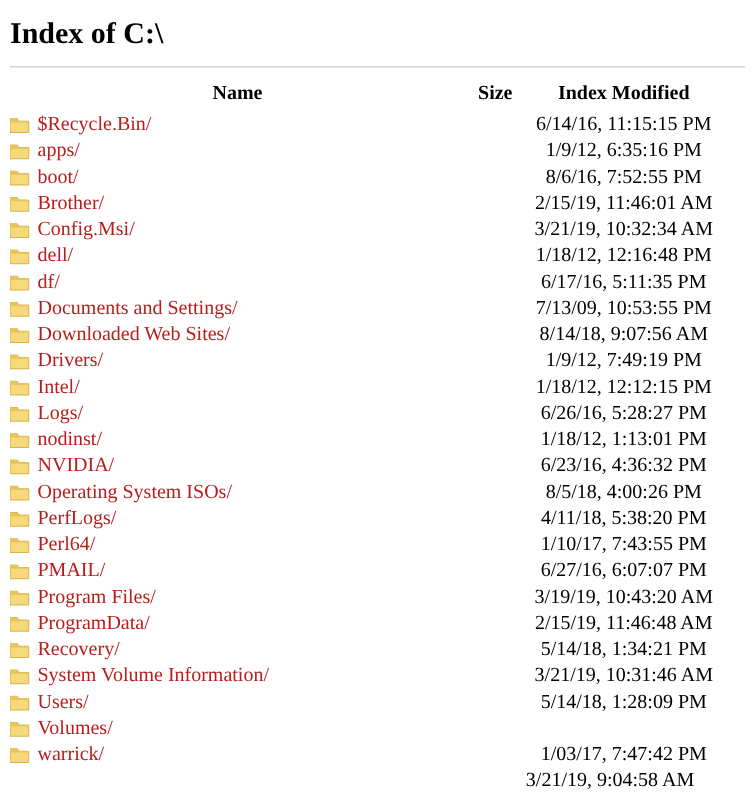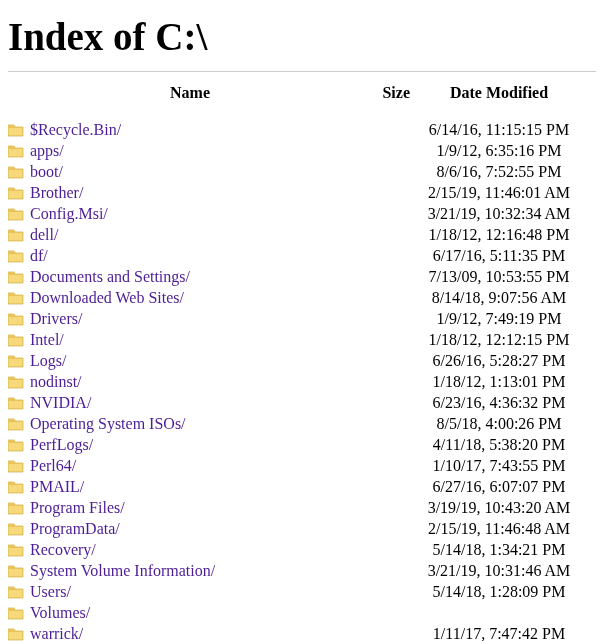--- a/index.html
+++ b/index.html
@@ -6,40 +6,40 @@
     body {
       margin: 0;
       padding: 6px 8px;
       font-family: "Times New Roman", Times, serif;
       font-size: 16px;
       color: #000;
       background: #fff;
       width: 604px;
     }
     h1 {
-      font-size: 39px;
+      font-size: 24px;
       font-weight: bold;
       margin: 8px 0 12px 0;
     }
     hr {
       border: none;
       border-top: 1px solid #ccc;
       margin: 0 0 10px 0;
     }
     .listing {
       width: 100%;
     }
     .header-row, .row {
       display: flex;
       align-items: center;
       line-height: 21px;
     }
     .header-row {
       font-weight: bold;
-      margin-bottom: 16px;
+      margin-bottom: 4px;
     }
     .col-icon {
       width: 22px;
       flex: 0 0 22px;
       display: flex;
       align-items: center;
     }
     .col-name {
       flex: 0 0 320px;
       text-align: left;
@@ -52,37 +52,37 @@
       text-align: right;
     }
     .col-date {
       flex: 1 1 auto;
       text-align: center;
       padding-right: 8px;
       white-space: nowrap;
     }
     .header-row .col-date { text-align: center; }
     a.dir-link {
-      color: #4c1d95;
+      color: #b91c1c;
       text-decoration: none;
     }
     .folder-icon svg { display: block; }
   </style>
 </head>
 <body>
 
 <h1>Index of C:\</h1>
 <hr>
 
 <div class="listing">
   <div class="header-row">
     <div class="col-icon"></div>
     <div class="col-name">Name</div>
     <div class="col-size">Size</div>
-    <div class="col-date">Date Modified</div>
+    <div class="col-date">Index Modified</div>
   </div>
   <div id="rows">
       <div class="row">
         <div class="col-icon">
           <span class="folder-icon">
             <svg width="16" height="14" viewBox="0 0 16 14">
   <path d="M0 2 L0 13 L15 13 L15 4 L7 4 L6 2 Z" fill="#f5d97a" stroke="#c9a227" stroke-width="0.6"></path>
   <path d="M0 2 L6 2 L7 4 L15 4 L15 5 L0 5 Z" fill="#e8c35a"></path>
 </svg>
           </span>
@@ -393,21 +393,21 @@
         <div class="col-icon">
           <span class="folder-icon">
             <svg width="16" height="14" viewBox="0 0 16 14">
   <path d="M0 2 L0 13 L15 13 L15 4 L7 4 L6 2 Z" fill="#f5d97a" stroke="#c9a227" stroke-width="0.6"></path>
   <path d="M0 2 L6 2 L7 4 L15 4 L15 5 L0 5 Z" fill="#e8c35a"></path>
 </svg>
           </span>
         </div>
         <div class="col-name"><a class="dir-link" href="#">warrick/</a></div>
         <div class="col-size"></div>
-        <div class="col-date">1/11/17, 7:47:42 PM</div>
+        <div class="col-date">1/03/17, 7:47:42 PM</div>
       </div>
       <div class="row">
         <div class="col-name"></div>
         <div class="col-size"></div>
         <div class="col-date">3/21/19, 9:04:58 AM</div>
       </div>
     </div>
 </div>
 
 </body></html>

